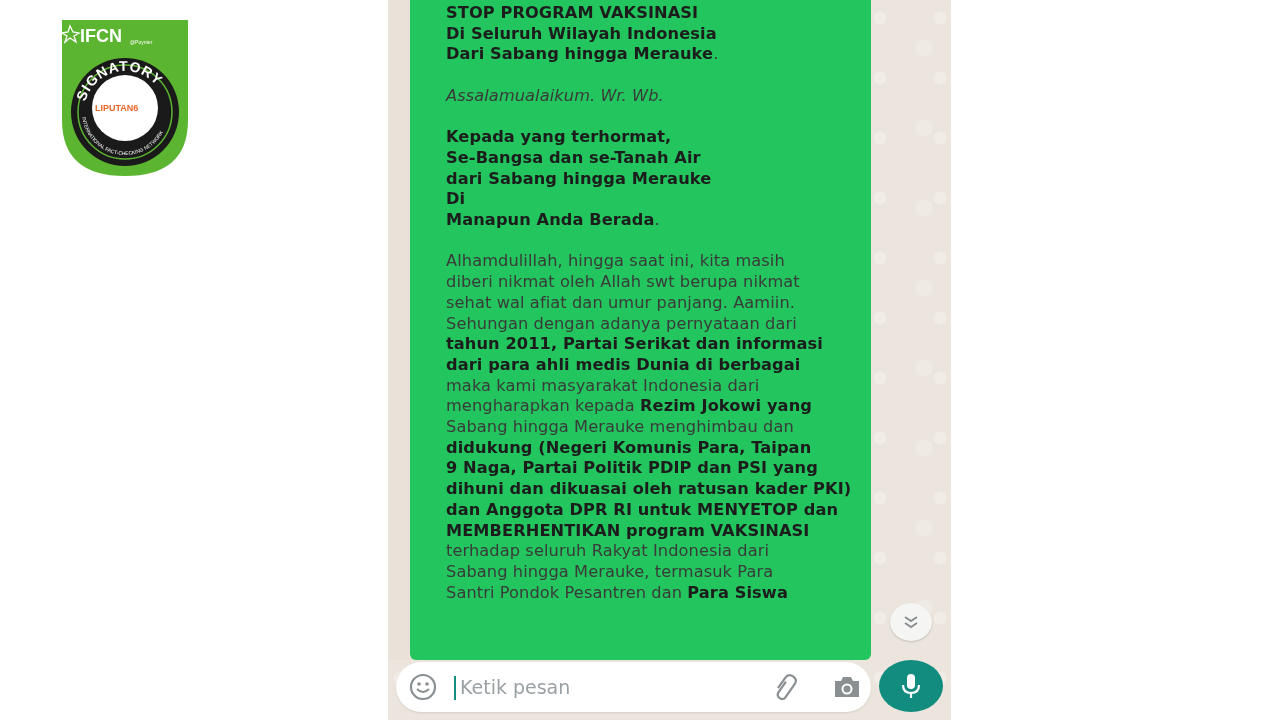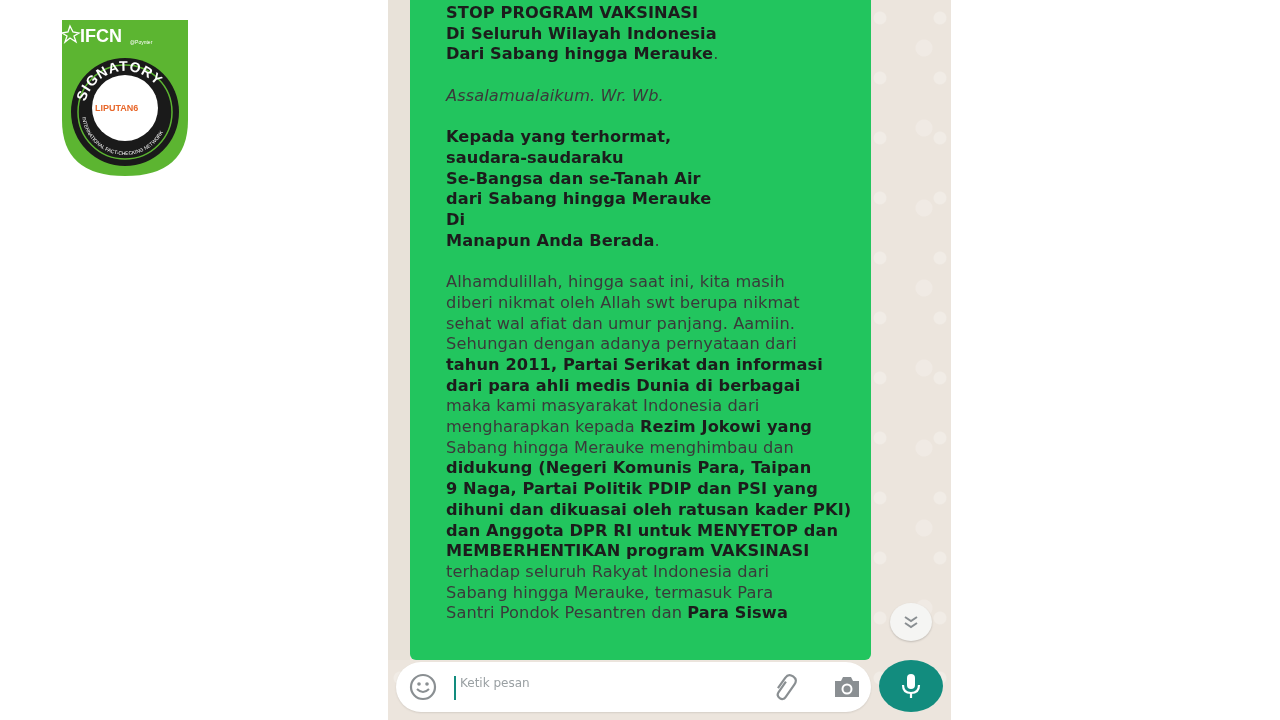--- a/index.html
+++ b/index.html
@@ -14,21 +14,21 @@
   .bubble { position:absolute; left:22px; top:0; width:461px; height:660px; background:#22c55e; border-radius:0 0 6px 6px; }
   .msg { position:absolute; left:36px; top:3px; width:430px; font-family:"DejaVu Sans", sans-serif; font-size:16.2px; line-height:20.7px; color:#3a3a3a; letter-spacing:0.1px; }
   .msg p { margin:0; }
   .msg .gap { height:20.7px; }
   .b { font-weight:bold; color:#1c1c1c; }
   .i { font-style:italic; }
   .scroll-btn { position:absolute; left:502px; top:603px; width:42px; height:38px; border-radius:50%; background:#f5f5f3; box-shadow:0 1px 2px rgba(0,0,0,0.18); display:flex; align-items:center; justify-content:center; color:#8a8f92; font-size:16px; }
   .input-bar { position:absolute; left:8px; top:662px; width:475px; height:50px; background:#ffffff; border-radius:25px; box-shadow:0 1px 2px rgba(0,0,0,0.1); }
   .emoji { position:absolute; left:13px; top:11px; width:28px; height:28px; }
   .caret { position:absolute; left:58px; top:14px; width:2px; height:24px; background:#128c7e; }
-  .placeholder { position:absolute; left:64px; top:14px; font-family:"DejaVu Sans", sans-serif; font-size:12px; color:#9aa0a3; }
+  .placeholder { position:absolute; left:64px; top:14px; font-family:"DejaVu Sans", sans-serif; font-size:19px; color:#9aa0a3; }
   .clip { position:absolute; left:374px; top:11px; width:30px; height:30px; }
   .cam { position:absolute; left:436px; top:12px; width:30px; height:26px; }
   .mic-btn { position:absolute; left:491px; top:660px; width:64px; height:52px; border-radius:50%; background:#128c7e; display:flex; align-items:center; justify-content:center; }
 </style>
 </head>
 <body>
 
 <div class="badge">
   <svg width="126" height="156" viewBox="0 0 126 156">
     <path d="M0 0 H126 V100 Q126 156 63 156 Q0 156 0 100 Z" fill="#5cb531"></path>
@@ -52,21 +52,20 @@
   <div class="edge-left"></div>
   <div class="bubble">
     <div class="msg" id="msg">
         <p><span class="b">STOP PROGRAM VAKSINASI</span></p>
         <p><span class="b">Di Seluruh Wilayah Indonesia</span></p>
         <p><span class="b">Dari Sabang hingga Merauke</span><span>.</span></p>
         <div class="gap"></div>
         <p><span class="i">Assalamualaikum. Wr. Wb.</span></p>
         <div class="gap"></div>
         <p><span class="b">Kepada yang terhormat,</span></p>
-        <p><span class="b">saudara-saudaraku</span></p>
         <p><span class="b">Se-Bangsa dan se-Tanah Air</span></p>
         <p><span class="b">dari Sabang hingga Merauke</span></p>
         <p><span class="b">Di</span></p>
         <p><span class="b">Manapun Anda Berada</span><span>.</span></p>
         <div class="gap"></div>
         <p><span>Alhamdulillah, hingga saat ini, kita masih</span></p>
         <p><span>diberi nikmat oleh Allah swt berupa nikmat</span></p>
         <p><span>sehat wal afiat dan umur panjang. Aamiin.</span></p>
         <p><span>Sehungan dengan adanya pernyataan dari</span></p>
         <p><span class="b">tahun 2011, Partai Serikat dan informasi</span></p>

